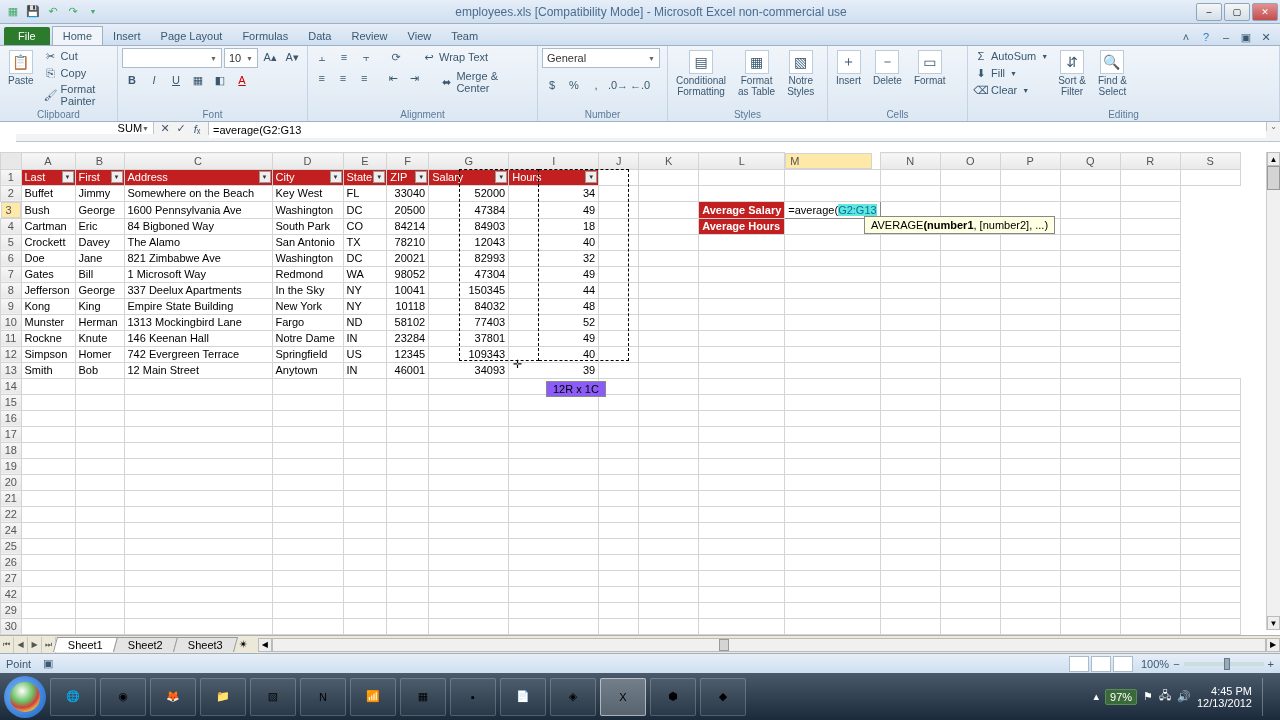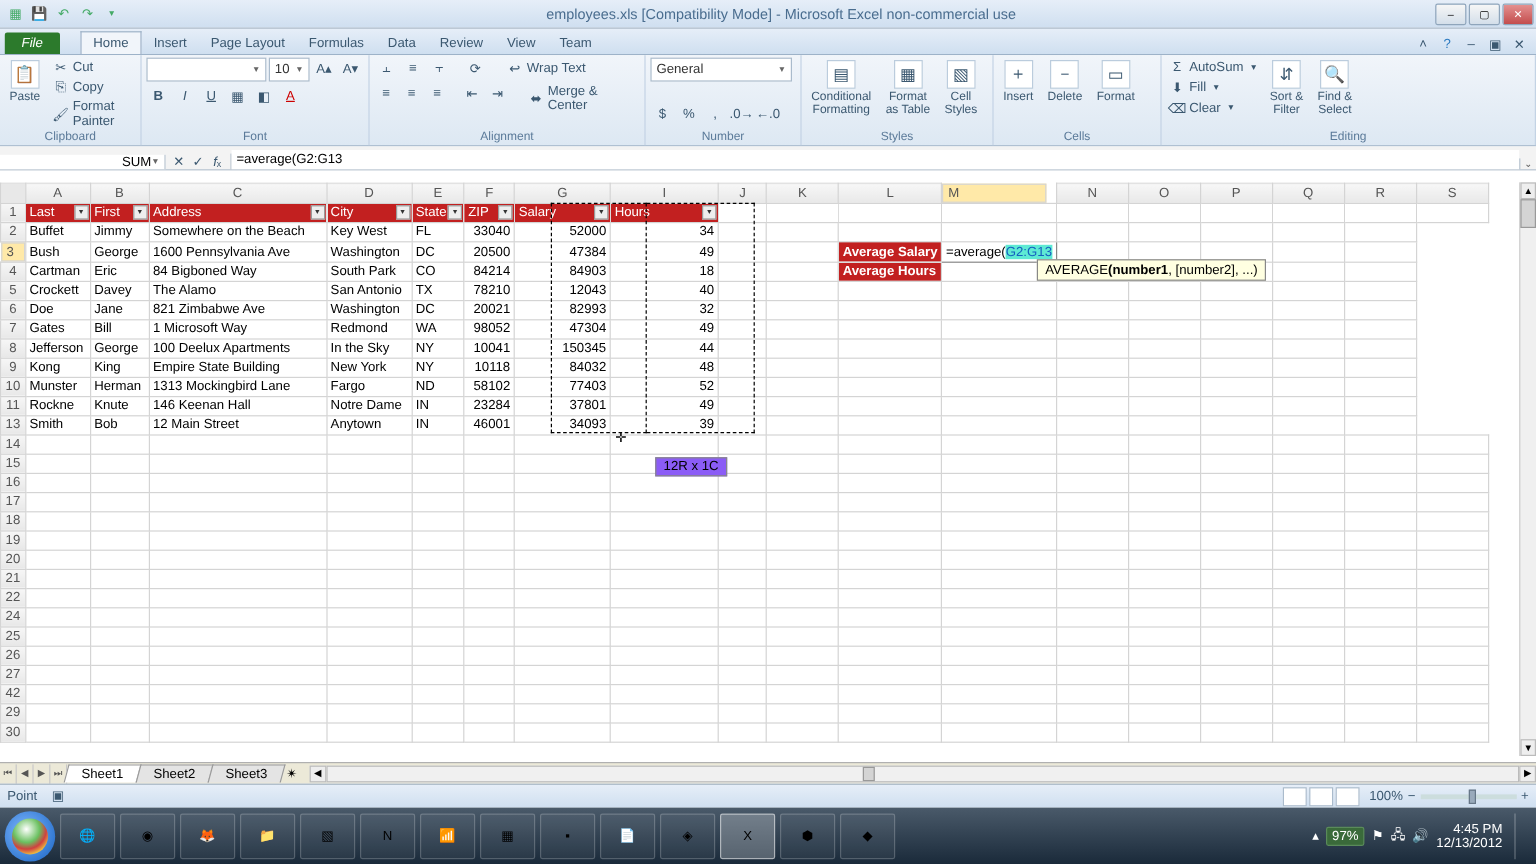--- a/index.html
+++ b/index.html
@@ -10,21 +10,21 @@
 .qat { display:flex; gap:2px; padding:0 4px; align-items:center; }
 .qat-btn { width:18px; height:18px; display:flex; align-items:center; justify-content:center; color:#4a6; }
 .title { flex:1; text-align:center; color:#4a6d8f; font-size:12px; }
 .winbtns { display:flex; }
 .winbtn { width:26px; height:18px; border:1px solid #8fa5bb; margin-right:2px; background:linear-gradient(#f6f6f6,#d4dfea); display:flex; align-items:center; justify-content:center; border-radius:2px; font-size:9px; }
 .winbtn.close { background:linear-gradient(#e49090,#c34d4d); color:#fff; }
 
 
 .tabs { height:22px; background:linear-gradient(#e6eef8,#cfdff0); display:flex; align-items:flex-end; padding-left:4px; border-bottom:1px solid #9db2c8; }
 .tab { padding:3px 10px 3px; color:#3b5870; cursor:default; }
-.tab.file { background:#2c7a2c; color:#fff; border-radius:2px 2px 0 0; padding:3px 14px; margin-right:17px;font-style:italic; }
+.tab.file { background:#2c7a2c; color:#fff; border-radius:2px 2px 0 0; padding:3px 14px; margin-right:2px; }
 .tab.active { background:#f1f5fa; border:1px solid #9db2c8; border-bottom:none; color:#3b5870; }
 .tabs-right { margin-left:auto; display:flex; gap:4px; padding-right:6px; align-items:center; color:#3b5870;}
 .tabs-right span { width:16px; height:16px; display:flex;align-items:center;justify-content:center;}
 
 
 .ribbon { height:76px; background:linear-gradient(#f1f5fa,#dde8f3); border-bottom:1px solid #9db2c8; display:flex; }
 .group { border-right:1px solid #c3d3e4; display:flex; flex-direction:column; justify-content:space-between; padding:2px 4px 1px; }
 .group-label { text-align:center; font-size:10px; color:#5b7a99; padding-top:1px;}
 .group-body { display:flex; gap:4px; align-items:flex-start; }
 .big-btn { display:flex; flex-direction:column; align-items:center; gap:1px; padding:2px 4px; color:#3b5870; }
@@ -32,21 +32,21 @@
 .big-btn .lbl { font-size:10px; text-align:center; line-height:11px;}
 .small-list { display:flex; flex-direction:column; gap:1px; }
 .small-item { display:flex; align-items:center; gap:3px; color:#3b5870; padding:1px 2px; font-size:11px;}
 .small-item .ico { width:14px;height:14px;display:flex;align-items:center;justify-content:center;}
 .btn-row { display:flex; gap:2px; }
 .rb-btn { width:20px; height:18px; border:1px solid transparent; display:flex;align-items:center;justify-content:center; color:#3b5870;}
 .sel { border:1px solid #abc; background:#fff; padding:1px 4px; display:flex; align-items:center; justify-content:space-between; font-size:11px; color:#333;}
 .sel .dd { font-size:7px; color:#666; }
 
 
-.fx-row { height:20px; border-bottom:1px solid #b9c5d1; display:flex; align-items:flex-end; background:#f3f3f3;}
+.fx-row { height:20px; border-bottom:1px solid #b9c5d1; display:flex; align-items:flex-start; background:#f3f3f3;margin-left:16px;}
 .namebox { width:138px; border-right:1px solid #b9c5d1; background:#fff; display:flex; align-items:center; padding:0 4px; justify-content:space-between;}
 .namebox .dd{font-size:7px;color:#666;}
 .fx-btns { display:flex; align-items:center; gap:2px; padding:0 4px; border-right:1px solid #b9c5d1;}
 .fx-btns span{width:14px;text-align:center;color:#3b5870;}
 .fx-input { flex:1; background:#fff; padding:2px 4px; font-size:11px; display:flex;align-items:center;}
 .fx-expand{width:14px;border-left:1px solid #b9c5d1;display:flex;align-items:center;justify-content:center;color:#666;font-size:8px;}
 
 
 .sheet { position:absolute; top:152px; left:0; right:0; bottom:72px; overflow:hidden; }
 .grid { border-collapse:collapse; table-layout:fixed; }
@@ -240,21 +240,21 @@
         <div class="small-item">
             <span class="ico">⬌</span>
             <span>Merge &amp; Center</span>
           </div>
       </div>
     </div>
     <div class="group-label">Alignment</div>
   </div>
 
   <div class="group" style="width:130px">
-    <div class="group-body" style="flex-direction:column;gap:18px;">
+    <div class="group-body" style="flex-direction:column;gap:8px;">
       <div class="sel" style="width:118px;height:20px">
           <span>General</span>
           <span class="dd">▼</span>
         </div>
       <div class="btn-row">
         <span class="rb-btn">$</span>
         <span class="rb-btn">%</span>
         <span class="rb-btn">,</span>
         <span class="rb-btn">.0→</span>
         <span class="rb-btn">←.0</span>
@@ -270,21 +270,21 @@
           <span class="lbl" style="white-space:pre-line">Conditional
 Formatting</span>
         </div>
       <div class="big-btn">
           <span class="ico">▦</span>
           <span class="lbl" style="white-space:pre-line">Format
 as Table</span>
         </div>
       <div class="big-btn">
           <span class="ico">▧</span>
-          <span class="lbl" style="white-space:pre-line">Cell
+          <span class="lbl" style="white-space:pre-line">Notre
 Styles</span>
         </div>
     </div>
     <div class="group-label">Styles</div>
   </div>
 
   <div class="group" style="width:140px">
     <div class="group-body">
       <div class="big-btn">
           <span class="ico">＋</span>
@@ -514,21 +514,21 @@
           <td></td>
           <td></td>
           <td></td>
           <td></td>
           <td></td>
         </tr>
         <tr>
           <th class="rowhdr">8</th>
           <td class="">Jefferson</td>
           <td class="">George</td>
-          <td class="">100 Deelux Apartments</td>
+          <td class="">337 Deelux Apartments</td>
           <td class="">In the Sky</td>
           <td class="">NY</td>
           <td class="num">10041</td>
           <td class="num">150345</td>
           <td class="num">44</td>
           <td></td>
           <td></td>
           <td></td>
           <td></td>
           <td></td>
@@ -580,20 +580,40 @@
         <tr>
           <th class="rowhdr">11</th>
           <td class="">Rockne</td>
           <td class="">Knute</td>
           <td class="">146 Keenan Hall</td>
           <td class="">Notre Dame</td>
           <td class="">IN</td>
           <td class="num">23284</td>
           <td class="num">37801</td>
           <td class="num">49</td>
+          <td></td>
+          <td></td>
+          <td></td>
+          <td></td>
+          <td></td>
+          <td></td>
+          <td></td>
+          <td></td>
+          <td></td>
+        </tr>
+        <tr>
+          <th class="rowhdr">12</th>
+          <td class="">Simpson</td>
+          <td class="">Homer</td>
+          <td class="">742 Evergreen Terrace</td>
+          <td class="">Springfield</td>
+          <td class="">US</td>
+          <td class="num">12345</td>
+          <td class="num">109343</td>
+          <td class="num">40</td>
           <td></td>
           <td></td>
           <td></td>
           <td></td>
           <td></td>
           <td></td>
           <td></td>
           <td></td>
           <td></td>
         </tr>

